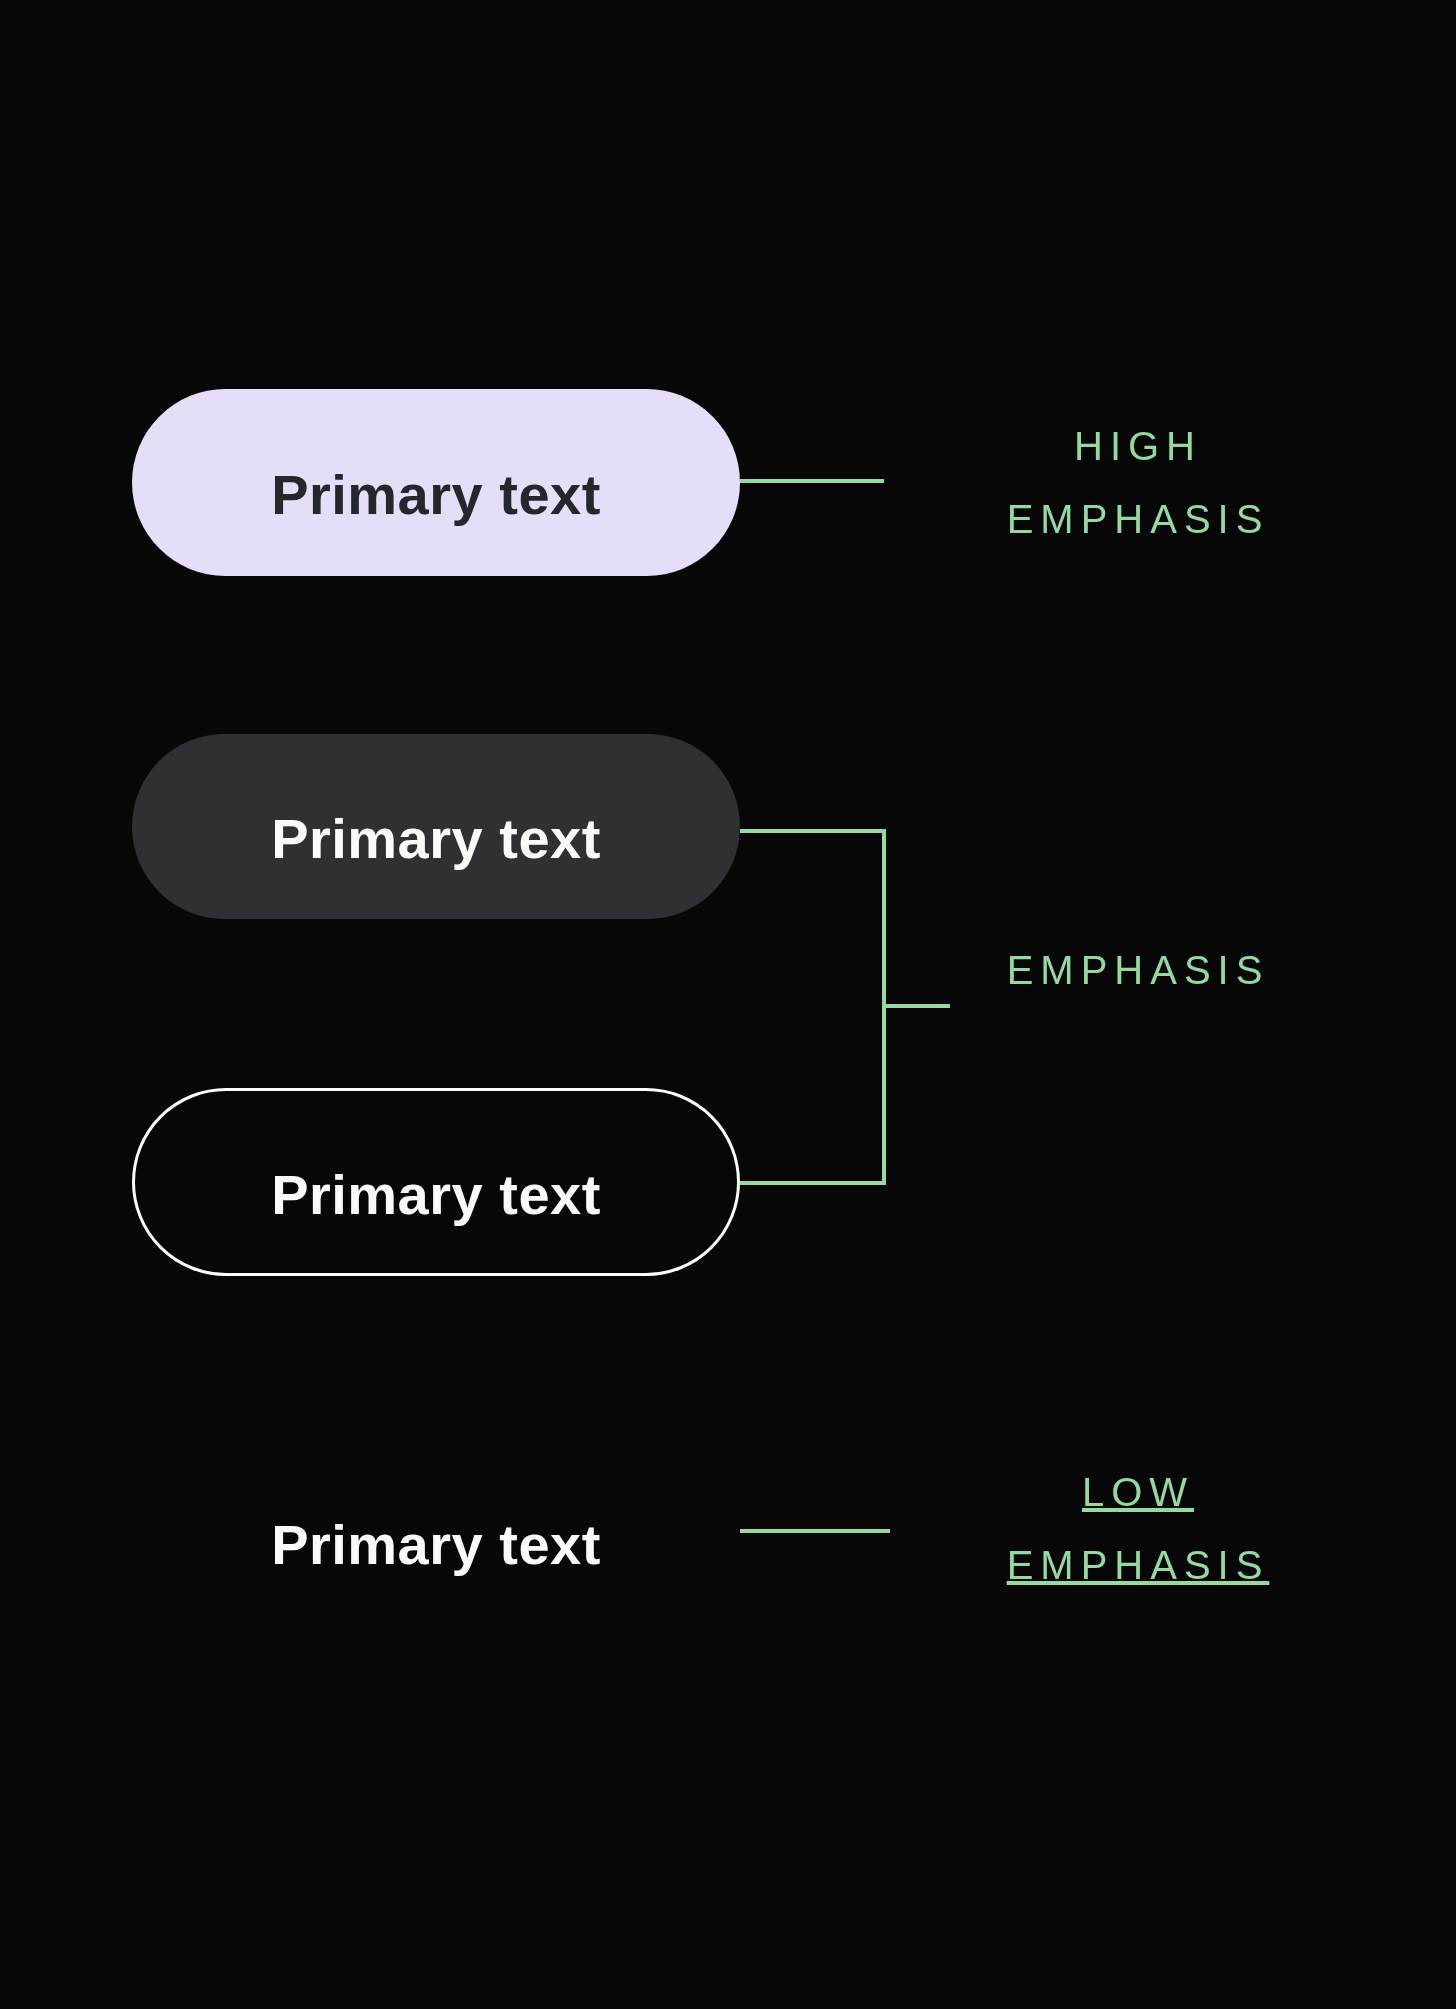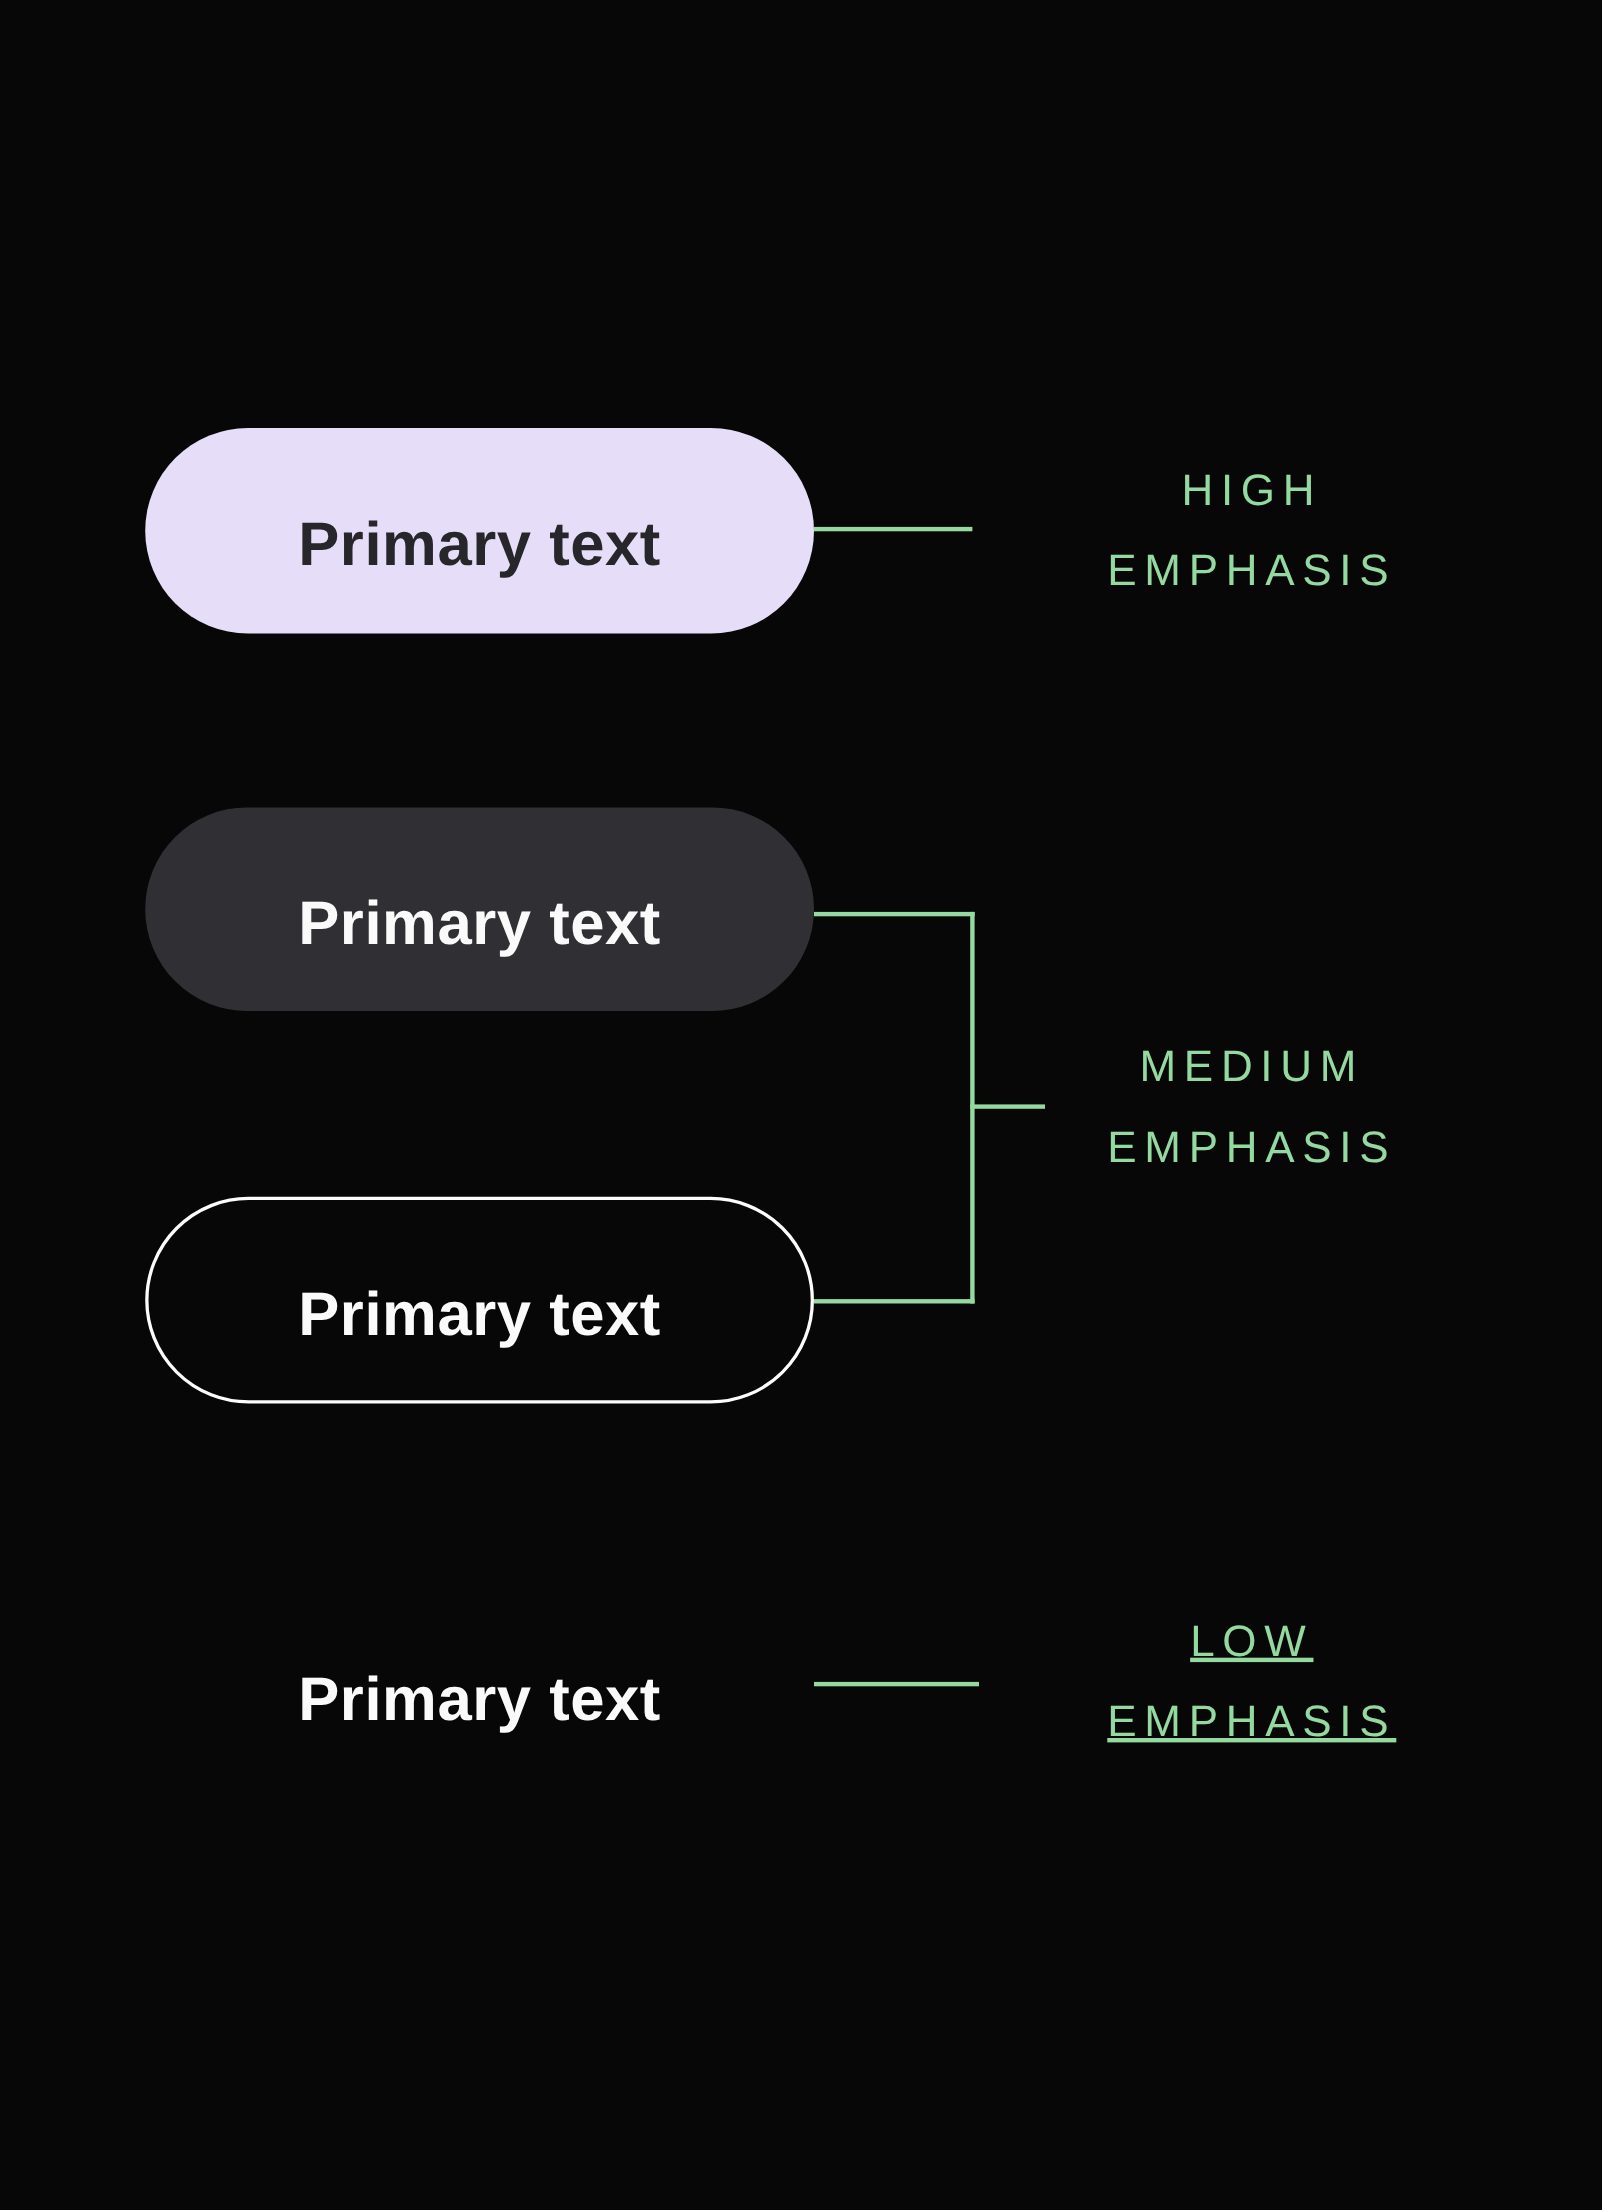--- a/index.html
+++ b/index.html
@@ -96,21 +96,20 @@
     <span class="btn-label">Primary text</span>
   </div>
   <div class="btn btn-outlined">
     <span class="btn-label">Primary text</span>
   </div>
   <div class="connector" style="left:740px; top:829px; width:146px; height:4px;"></div>
   <div class="connector" style="left:882px; top:829px; width:4px; height:356px;"></div>
   <div class="connector" style="left:740px; top:1181px; width:146px; height:4px;"></div>
   <div class="connector" style="left:882px; top:1004px; width:68px; height:4px;"></div>
   <div class="emphasis-label" style="top:934px;">
-    <span>MEDIUM</span>
     <span>EMPHASIS</span>
   </div>
 
   <div class="btn btn-text">
     <span class="btn-label">Primary text</span>
   </div>
   <div class="connector" style="left:740px; top:1529px; width:150px; height:4px;"></div>
   <div class="emphasis-label" style="top:1456px;text-decoration:underline;">
     <span>LOW</span>
     <span>EMPHASIS</span>

